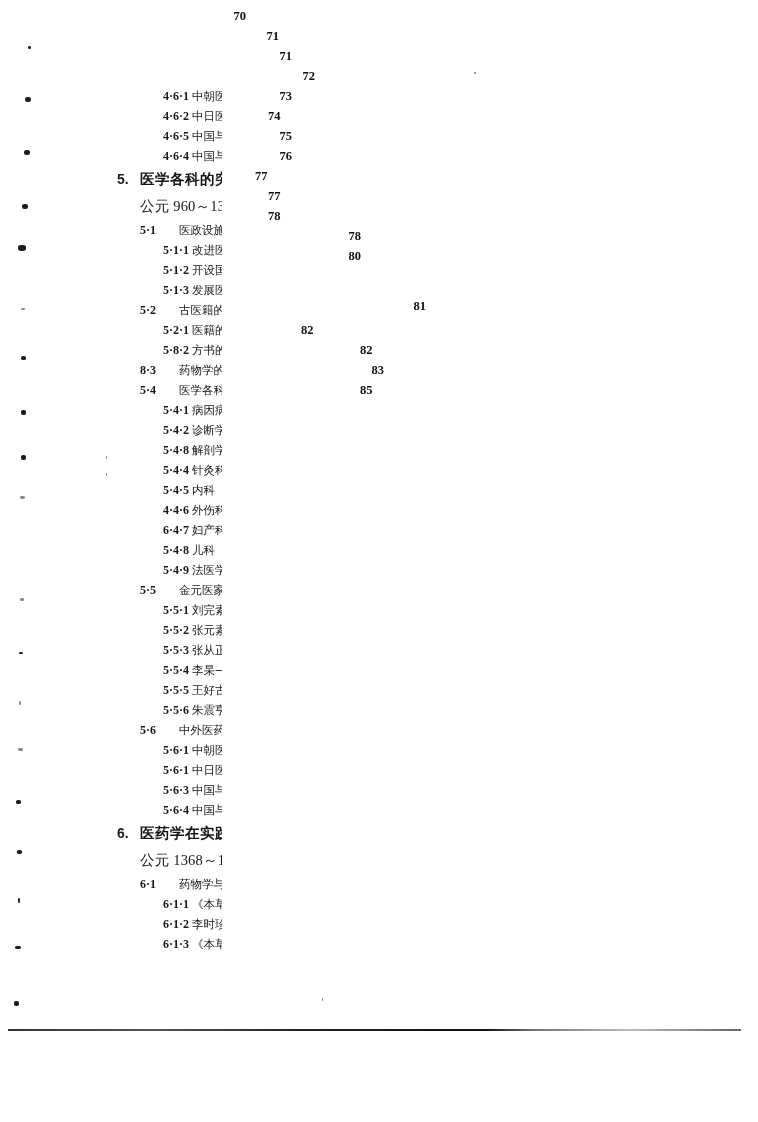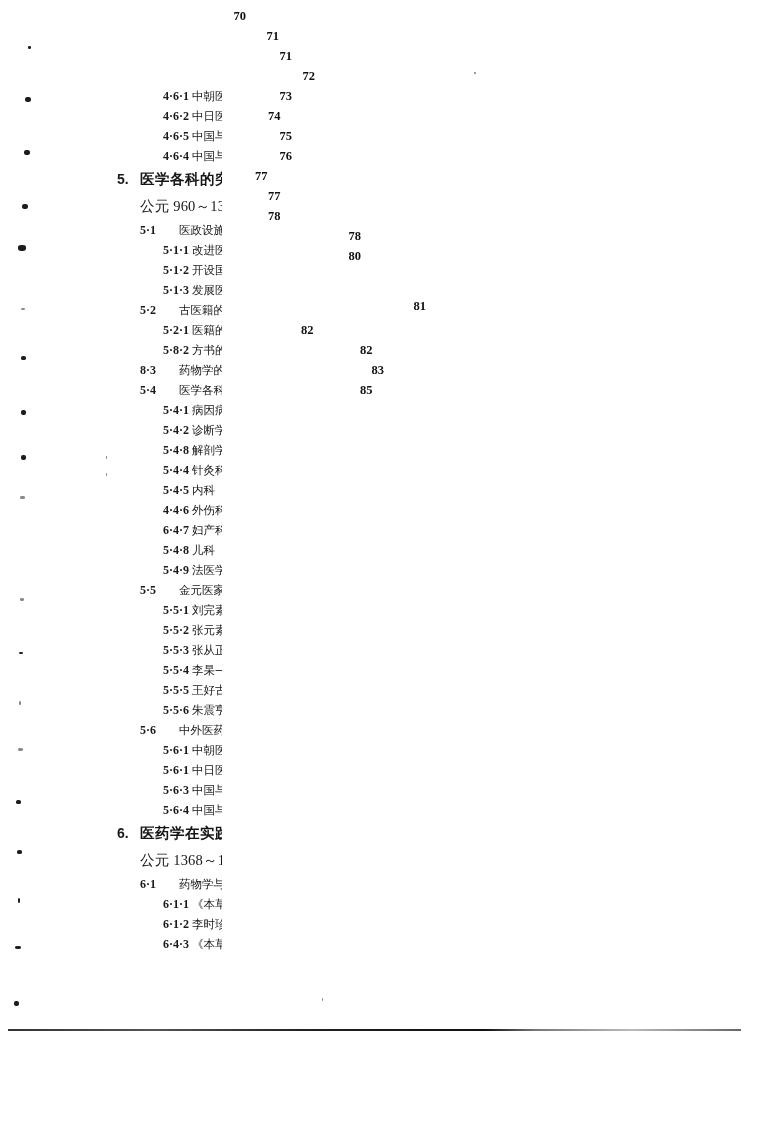--- a/index.html
+++ b/index.html
@@ -348,21 +348,21 @@
         <span class="leader"></span>
         <span class="page">82</span>
       </div>
       <div class="row lv-subsection">
         <span class="num">6·1·2</span>
         <span class="title">李时珍与《本草纲目》的重大成就</span>
         <span class="leader"></span>
         <span class="page">83</span>
       </div>
       <div class="row lv-subsection">
-        <span class="num">6·4·3</span>
+        <span class="num">6·1·3</span>
         <span class="title">《本草纲目》以后的药物学著述</span>
         <span class="leader"></span>
         <span class="page">85</span>
       </div>
     </div>
 
   <span class="speck" style="left:28px;top:46px;width:3px;height:3px;"></span>
   <span class="speck" style="left:25px;top:97px;width:6px;height:5px;"></span>
   <span class="speck" style="left:24px;top:150px;width:6px;height:5px;"></span>
   <span class="speck" style="left:22px;top:204px;width:6px;height:5px;"></span>

